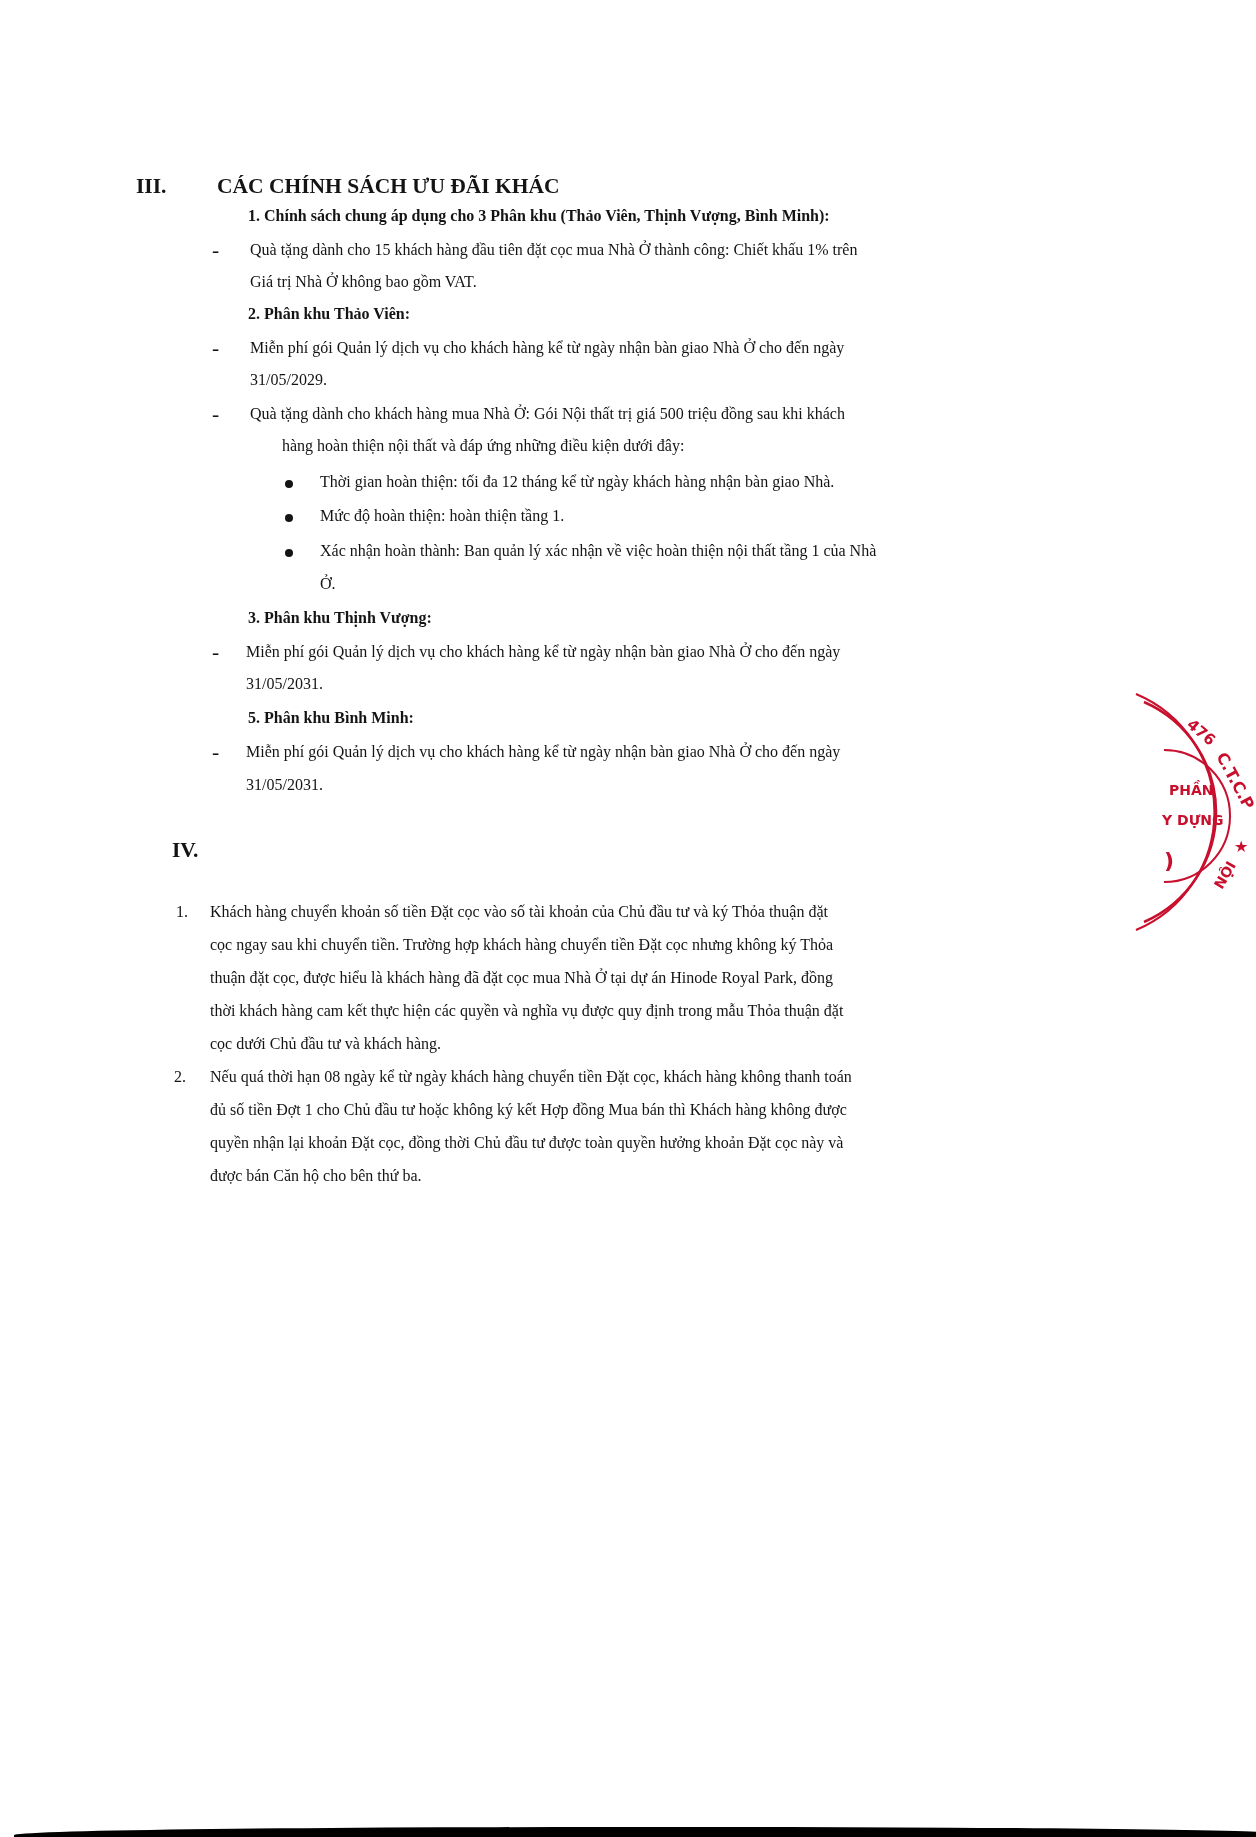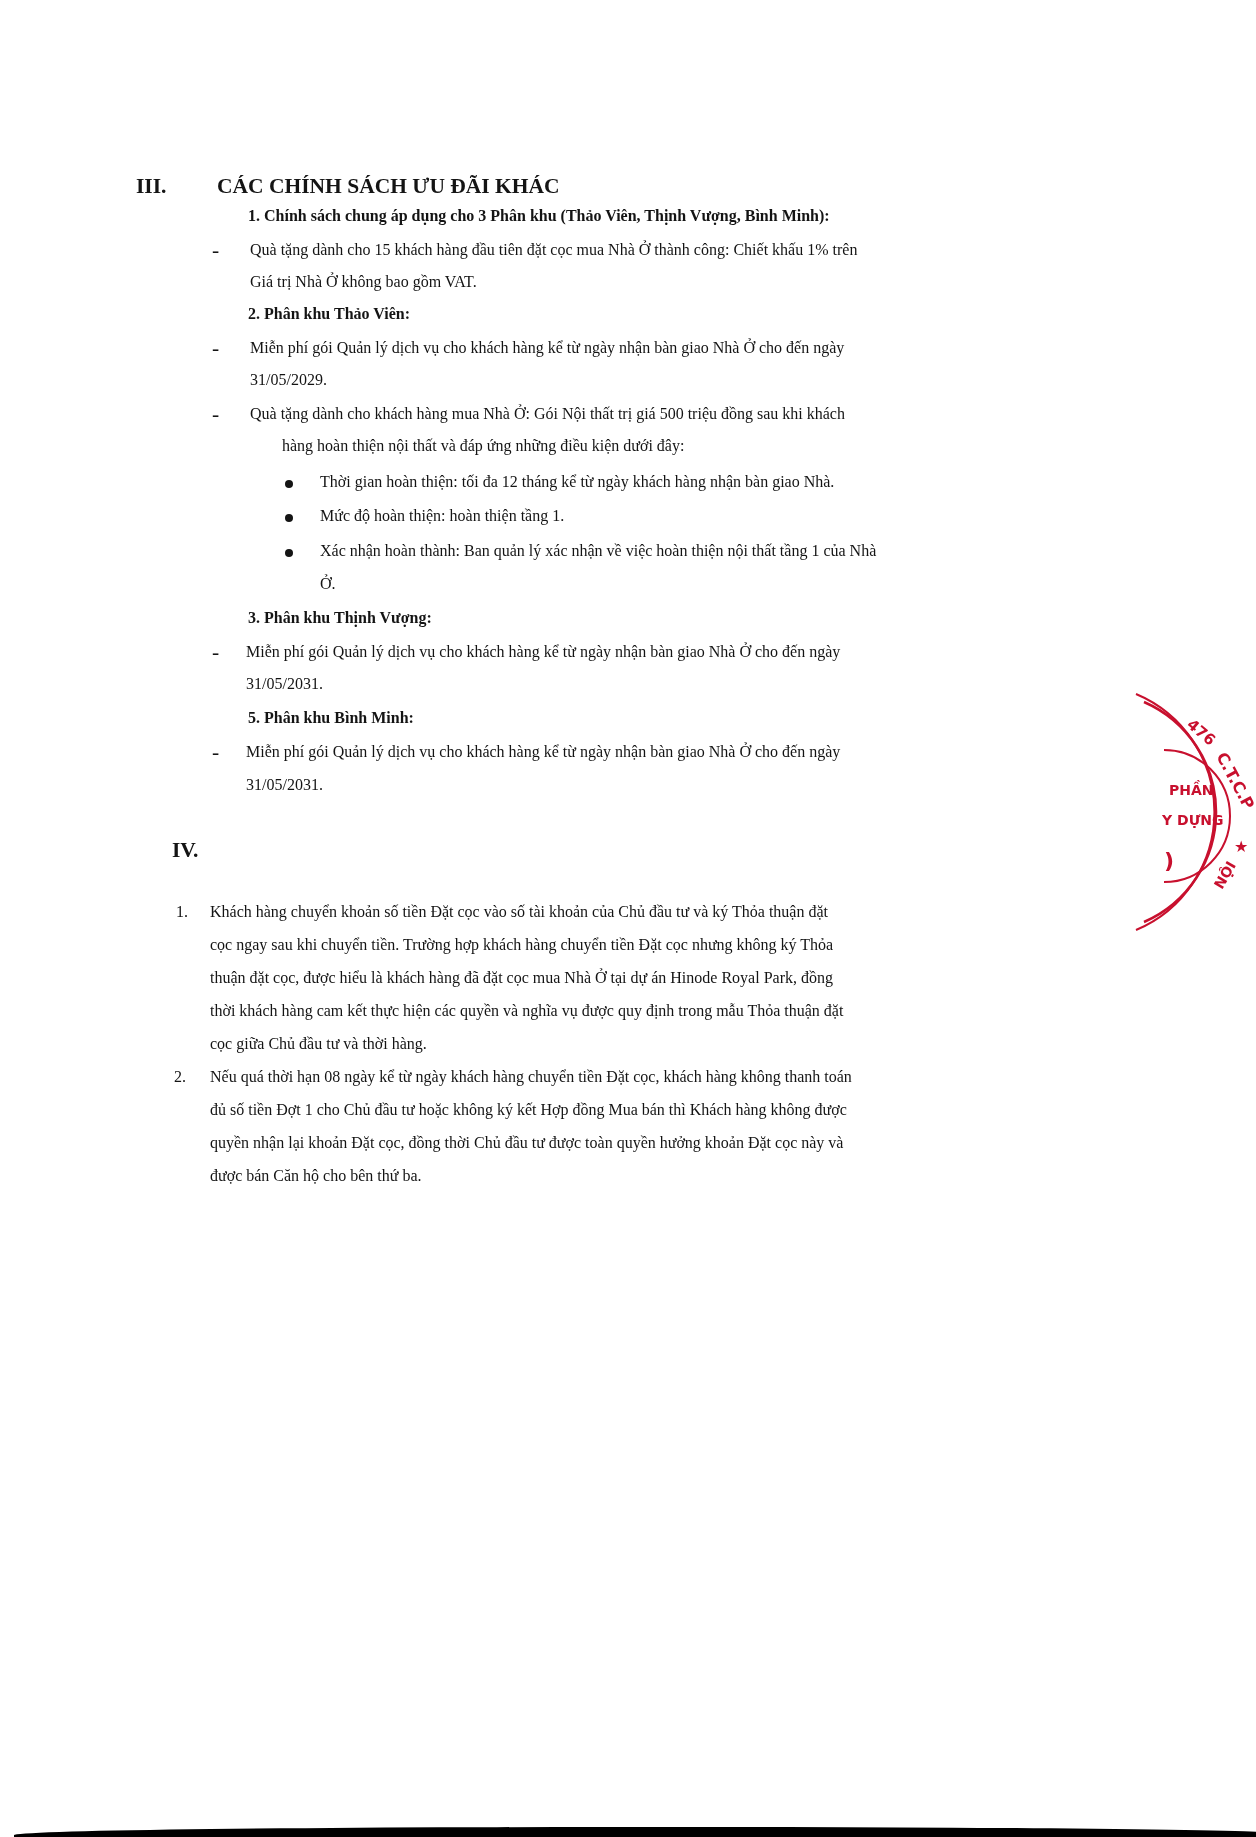--- a/index.html
+++ b/index.html
@@ -56,21 +56,21 @@
   <div class="line" style="left:232px; top:738px;">Miễn phí gói Quản lý dịch vụ cho khách hàng kể từ ngày nhận bàn giao Nhà Ở cho đến ngày</div>
   <div class="line" style="left:232px; top:771px;">31/05/2031.</div>
 
   <div class="sec-num" style="left:158px; top:836px;">IV.</div>
 
   <div class="line" style="left:162px; top:898px;">1.</div>
   <div class="line" style="left:196px; top:898px;">Khách hàng chuyển khoản số tiền Đặt cọc vào số tài khoản của Chủ đầu tư và ký Thỏa thuận đặt</div>
   <div class="line" style="left:196px; top:931px;">cọc ngay sau khi chuyển tiền. Trường hợp khách hàng chuyển tiền Đặt cọc nhưng không ký Thỏa</div>
   <div class="line" style="left:196px; top:964px;">thuận đặt cọc, được hiểu là khách hàng đã đặt cọc mua Nhà Ở tại dự án Hinode Royal Park, đồng</div>
   <div class="line" style="left:196px; top:997px;">thời khách hàng cam kết thực hiện các quyền và nghĩa vụ được quy định trong mẫu Thỏa thuận đặt</div>
-  <div class="line" style="left:196px; top:1030px;">cọc giữa Chủ đầu tư và thời hàng.</div>
+  <div class="line" style="left:196px; top:1030px;">cọc dưới Chủ đầu tư và khách hàng.</div>
 
   <div class="line" style="left:160px; top:1063px;">2.</div>
   <div class="line" style="left:196px; top:1063px;">Nếu quá thời hạn 08 ngày kể từ ngày khách hàng chuyển tiền Đặt cọc, khách hàng không thanh toán</div>
   <div class="line" style="left:196px; top:1096px;">đủ số tiền Đợt 1 cho Chủ đầu tư hoặc không ký kết Hợp đồng Mua bán thì Khách hàng không được</div>
   <div class="line" style="left:196px; top:1129px;">quyền nhận lại khoản Đặt cọc, đồng thời Chủ đầu tư được toàn quyền hưởng khoản Đặt cọc này và</div>
   <div class="line" style="left:196px; top:1162px;">được bán Căn hộ cho bên thứ ba.</div>
 
   <svg class="stamp" viewBox="0 0 150 240">
     <g fill="none" stroke="#c8102e">
       <path d="M 20 10 A 120 120 0 0 1 20 230" stroke-width="2.5" transform="translate(0,0)"></path>

